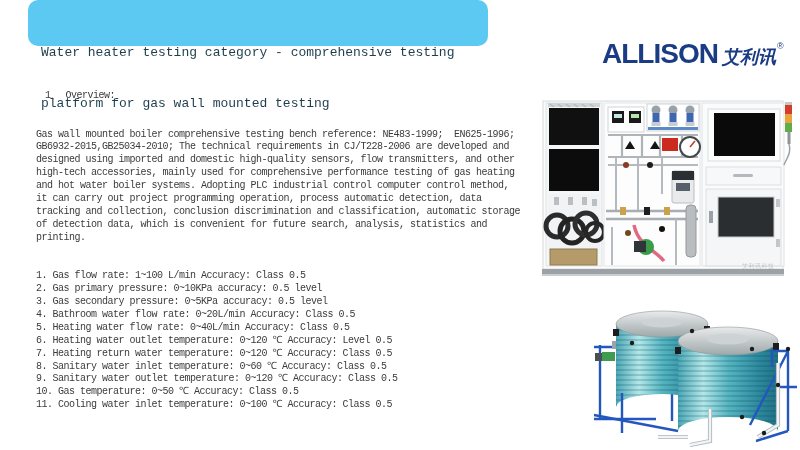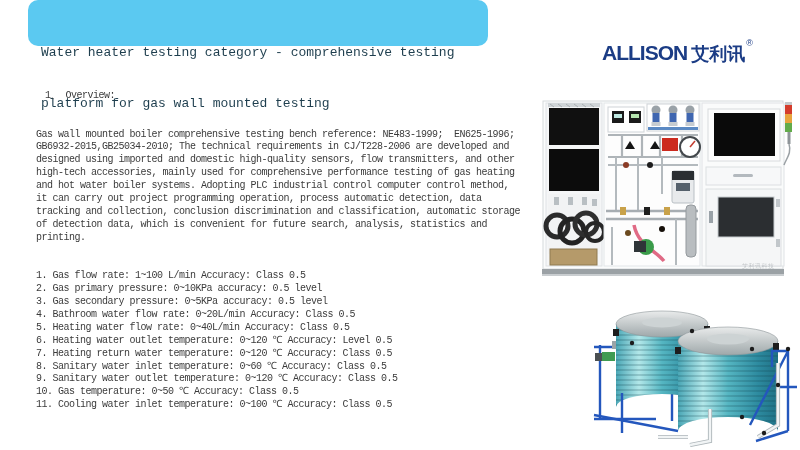--- a/index.html
+++ b/index.html
@@ -4,22 +4,22 @@
 <style>
   html,body{margin:0;padding:0;background:#ffffff;}
   #page{position:relative;width:800px;height:450px;background:#ffffff;overflow:hidden;
         font-family:"Liberation Sans",sans-serif;}
   
   #banner{position:absolute;left:28px;top:0;width:460px;height:46px;background:#5bc9f1;
           border-radius:10px;color:#1e3e4e;font-family:"Liberation Mono","DejaVu Sans Mono",monospace;
           font-size:13px;line-height:19px;padding:5px 0 0 13px;box-sizing:border-box;white-space:pre;}
   
   #logo{position:absolute;left:602px;top:38px;color:#1b3c85;white-space:nowrap;}
-  #logo .en{font-size:21px;font-weight:bold;letter-spacing:-1px;font-family:"Liberation Sans",sans-serif;}
-  #logo .cn{font-size:18px;font-weight:bold;margin-left:4px;}
+  #logo .en{font-size:28px;font-weight:bold;letter-spacing:-1px;font-family:"Liberation Sans",sans-serif;}
+  #logo .cn{font-size:18px;font-weight:bold;margin-left:4px;font-style:italic;}
   #logo .reg{font-size:9px;vertical-align:14px;margin-left:1px;}
   
   #textcol{position:absolute;left:36px;top:64px;width:502px;color:#3b3b3b;
            font-family:"Liberation Mono","DejaVu Sans Mono",monospace;font-size:10px;
            letter-spacing:-0.5px;line-height:12.9px;white-space:pre;}
   .tl{height:12.9px;}
   .heading{padding-left:9px;}
   
   .imgwrap{position:absolute;}
   #machine{left:542px;top:99px;width:250px;height:178px;}

